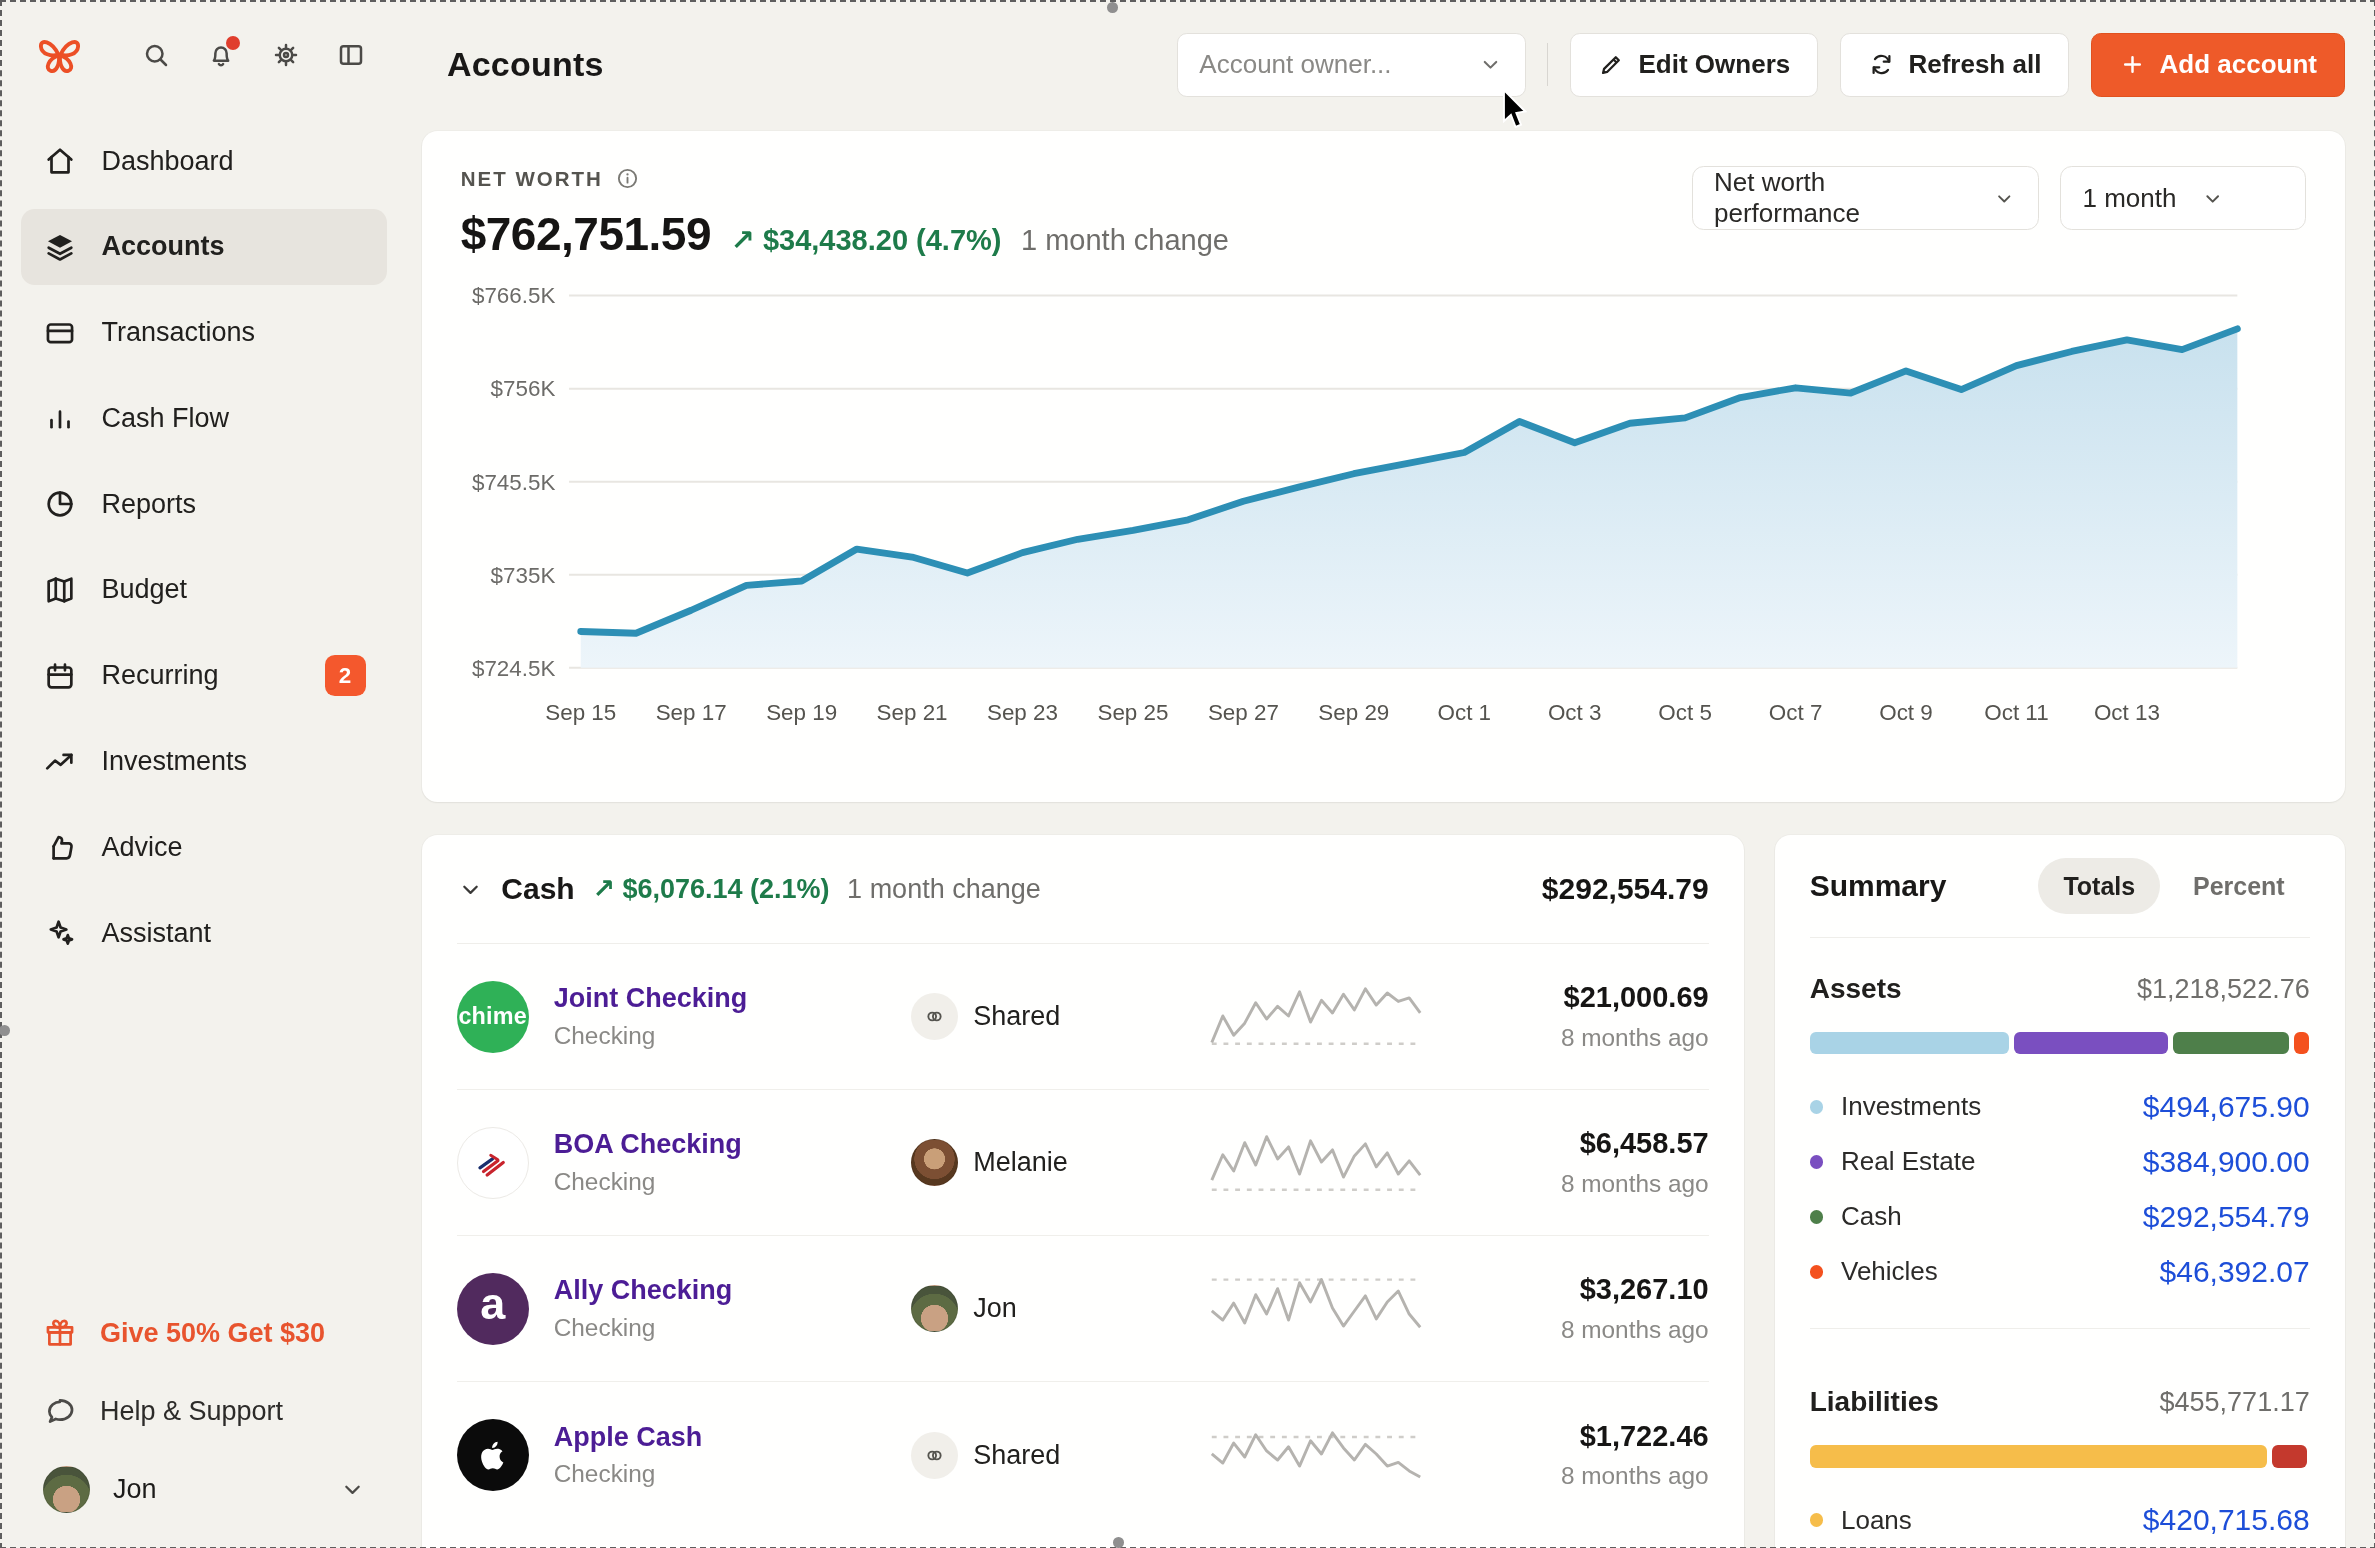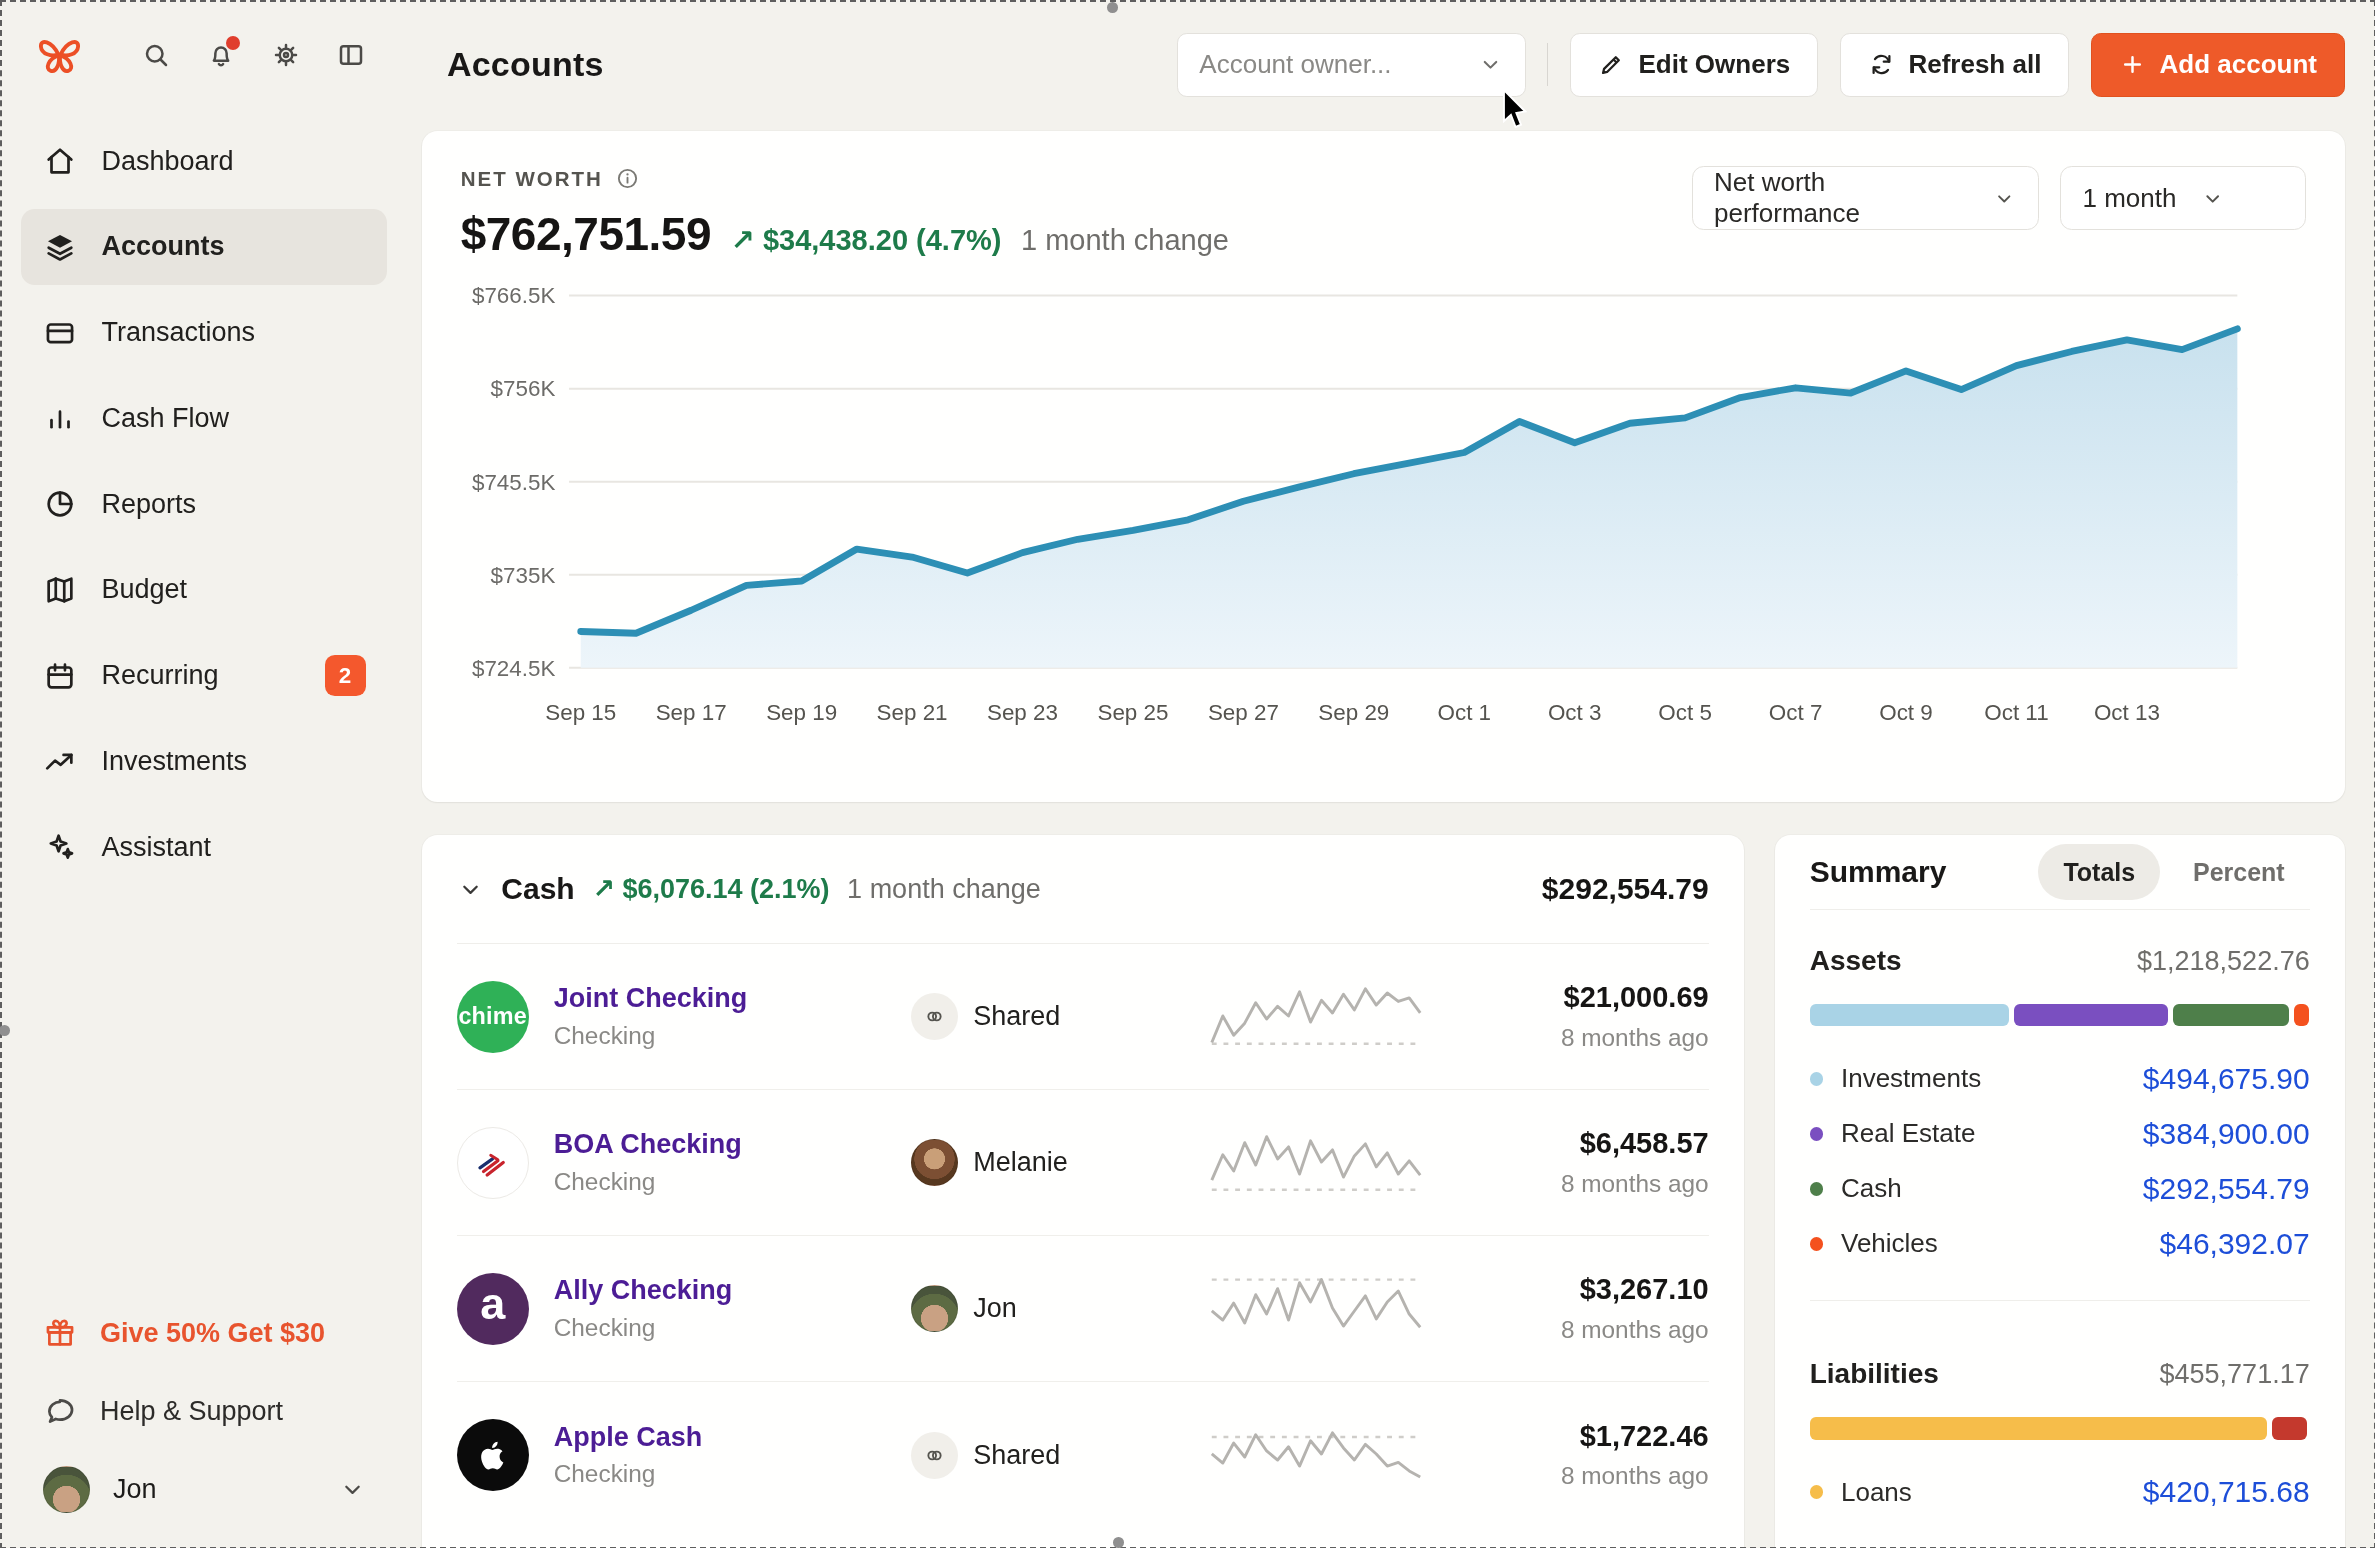--- a/index.html
+++ b/index.html
@@ -101,21 +101,21 @@
   .acct-updated { font-size:24.4px; color:#8a8986; margin-top:9.8px; }
 
   
   .logo-chime { background:#2fb157; color:#fff; font-weight:700; font-size:23.4px; letter-spacing:0.2px; }
   .logo-boa { background:#fff; border:1px solid #eceae6; }
   .logo-ally { background:#512a5e; color:#fff; }
   .logo-apple { background:#0b0b0b; color:#fff; }
 
   
   .sum-card { width:570px; height:975px; padding:0 35px; }
-  .sum-head { height:75px; display:flex; align-items:center; border-bottom:1px solid #efeeea; }
+  .sum-head { height:103px; display:flex; align-items:center; border-bottom:1px solid #efeeea; }
   .sum-title { font-size:30px; font-weight:700; color:#191817; }
   .toggle { margin-left:auto; display:flex; align-items:center; gap:7.8px; }
   .tog-opt { font-size:25px; font-weight:700; padding:13.7px 25px; border-radius:974px; color:#6f6e6b; cursor:pointer; }
   .tog-opt.active { background:#edebe6; color:#21201e; }
   .sum-row { display:flex; align-items:baseline; margin-top:35px; }
   .sum-row-label { font-size:28px; font-weight:700; color:#21201e; }
   .sum-row-val { margin-left:auto; font-size:27px; font-weight:500; color:#6f6e6b; }
   .stack-bar { display:flex; gap:4.9px; height:22.4px; margin-top:27px; }
   .stack-bar .seg { border-radius:5.9px; }
   .legend { margin-top:25px; }
@@ -226,20 +226,27 @@
             </svg></span>
           <span>Recurring</span>
           <span class="nav-badge">2</span>
         </div>
       <div class="nav-item">
           <span class="nav-ic"><svg viewBox="0 0 24 24" fill="none" stroke="currentColor" stroke-width="1.9" stroke-linecap="round" stroke-linejoin="round">
               <path d="M3 16.5l5.5-5.5 4 3L20 7"></path>
               <path d="M14.5 7H20v5.5"></path>
             </svg></span>
           <span>Investments</span>
+        </div>
+      <div class="nav-item">
+          <span class="nav-ic"><svg viewBox="0 0 24 24" fill="none" stroke="currentColor" stroke-width="1.9" stroke-linecap="round" stroke-linejoin="round">
+              <path d="M7.5 11.5V20"></path>
+              <path d="M7.5 11.5L11 5c1.6 0 2.6 1.2 2.4 2.7L13 9.5h5.2c1.2 0 2.1 1.1 1.9 2.3l-1 5.7c-.2 1.3-1.2 2.5-2.4 2.5H7.5"></path>
+            </svg></span>
+          <span>Advice</span>
         </div>
       <div class="nav-item">
           <span class="nav-ic"><svg viewBox="0 0 24 24" fill="none" stroke="currentColor" stroke-width="1.9" stroke-linecap="round" stroke-linejoin="round">
               <path d="M11 4l1.4 4.1 4.1 1.4-4.1 1.4L11 15l-1.4-4.1L5.5 9.5l4.1-1.4z"></path>
               <path d="M17.5 13.5l.8 2.2 2.2.8-2.2.8-.8 2.2-.8-2.2-2.2-.8 2.2-.8z"></path>
             </svg></span>
           <span>Assistant</span>
         </div>
     </nav>
 

